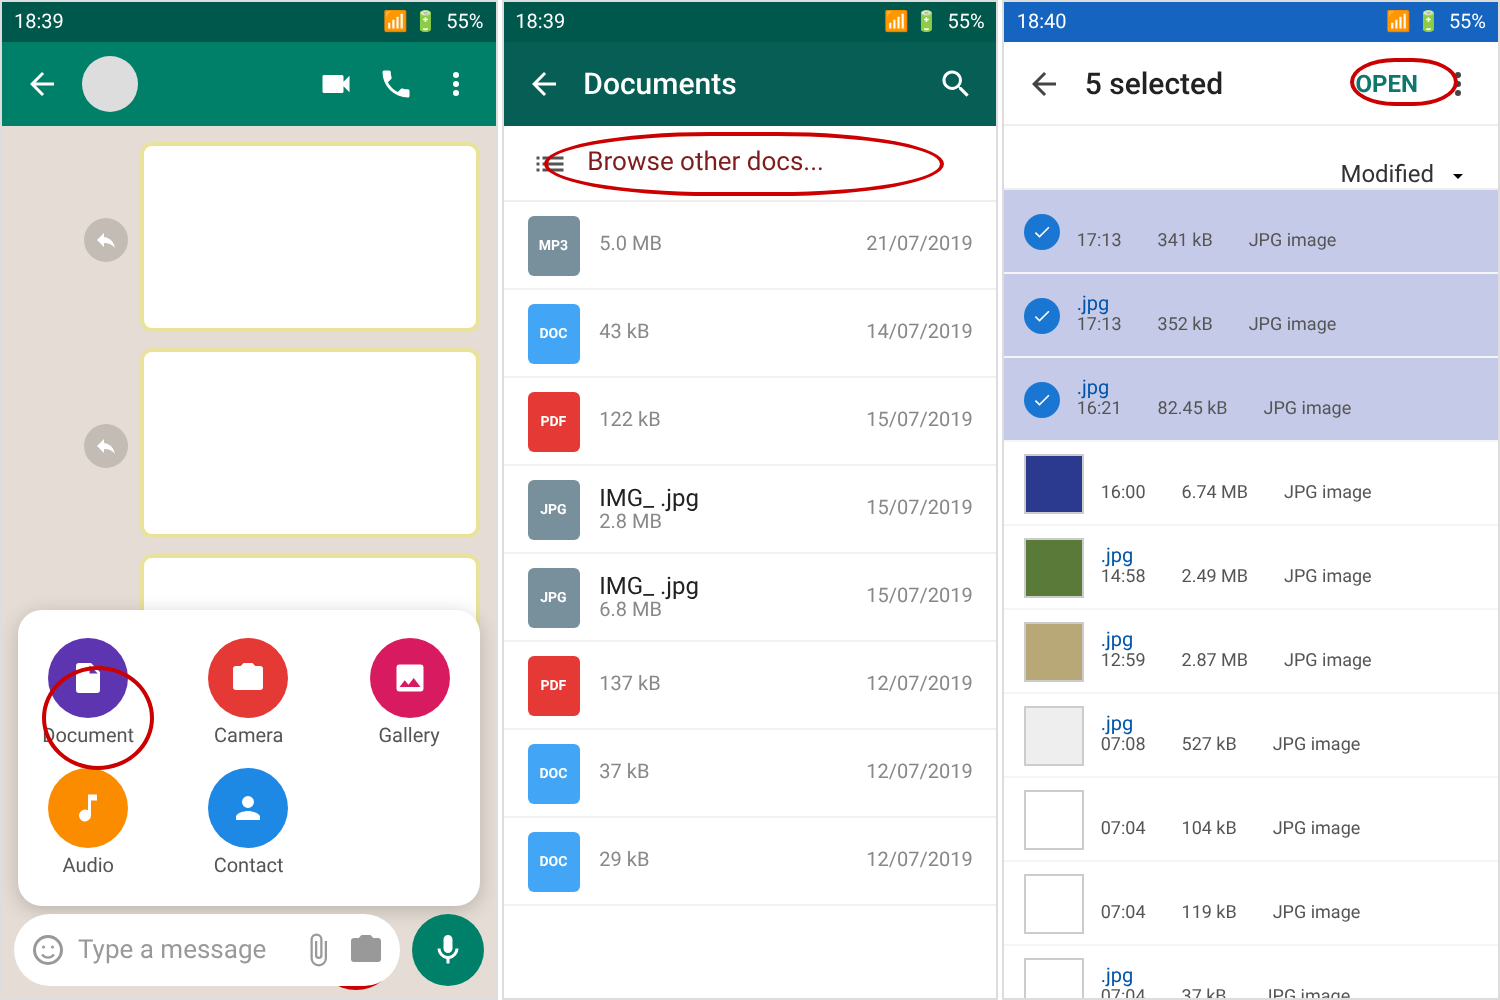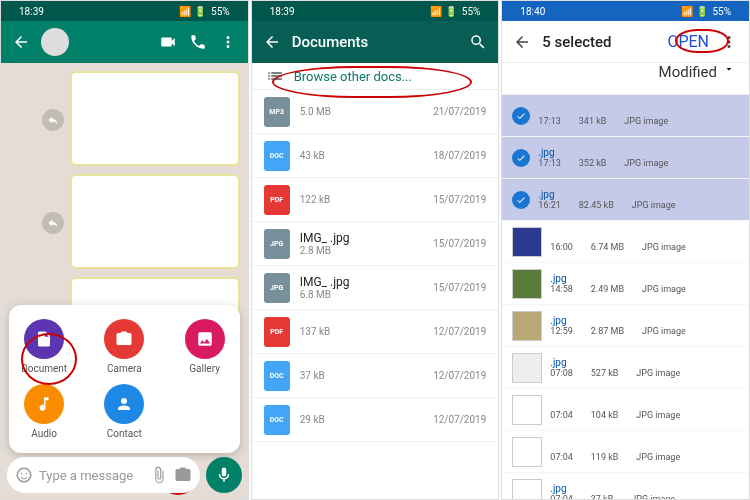--- a/index.html
+++ b/index.html
@@ -1,18 +1,18 @@
 <!DOCTYPE html>
 <html><head>
 <meta charset="utf-8">
 <style>
 *{box-sizing:border-box;margin:0;padding:0;font-family:Roboto,Arial,sans-serif}
 body{background:#fff;width:750px;height:500px;display:flex;gap:2px}
 .screen{width:249px;height:500px;background:#fff;border:1px solid #ddd;display:flex;flex-direction:column;overflow:hidden;position:relative}
-.statusbar{height:20px;background:#00574b;color:#fff;display:flex;align-items:center;justify-content:space-between;padding:0 18px;font-size:10px}
+.statusbar{height:20px;background:#00574b;color:#fff;display:flex;align-items:center;justify-content:space-between;padding:0 6px;font-size:10px}
 .statusbar.blue{background:#1565c0}
 .sb-right{display:flex;gap:4px;align-items:center}
 .header{height:42px;background:#008069;color:#fff;display:flex;align-items:center;padding:0 10px;gap:10px}
 .header.docs{background:#075e54}
 .header.files{background:#fff;color:#222;border-bottom:1px solid #eee}
 .avatar{width:28px;height:28px;border-radius:50%;background:#ddd}
 .hspace{flex:1}
 .hicon{width:20px;height:20px;display:flex;align-items:center;justify-content:center}
 .hicon svg{width:18px;height:18px;fill:#fff}
 .header.files .hicon svg{fill:#444}
@@ -28,41 +28,41 @@
 .aic{width:40px;height:40px;border-radius:50%;display:flex;align-items:center;justify-content:center}
 .aic svg{width:18px;height:18px;fill:#fff}
 .inputbar{height:44px;display:flex;align-items:center;gap:6px;padding:0 6px;background:transparent;position:absolute;bottom:2px;left:0;right:0}
 .msgbox{flex:1;height:36px;background:#fff;border-radius:18px;display:flex;align-items:center;padding:0 8px;gap:6px;color:#999;font-size:13px}
 .msgbox svg{width:18px;height:18px;fill:#999}
 .micbtn{width:36px;height:36px;border-radius:50%;background:#008069;display:flex;align-items:center;justify-content:center}
 .micbtn svg{width:18px;height:18px;fill:#fff}
 .circle-red{position:absolute;border:2px solid #c00;border-radius:50%;pointer-events:none}
 .oval-red{position:absolute;border:2px solid #c00;border-radius:50%/60%;pointer-events:none}
 
-.browse{height:27px;display:flex;align-items:center;gap:10px;padding:12px 14px;color:#0f766e;font-size:13px;border-bottom:1px solid #eee}
+.browse{height:38px;display:flex;align-items:center;gap:10px;padding:12px 14px;color:#7f1d1d;font-size:13px;border-bottom:1px solid #eee}
 .browse svg{width:18px;height:18px;fill:#555}
 .doclist{flex:1;overflow:hidden}
 .docrow{height:44px;display:flex;align-items:center;padding:0 12px;gap:10px;border-bottom:1px solid #f2f2f2;font-size:11px;color:#333}
 .docicon{width:26px;height:30px;border-radius:3px;color:#fff;font-size:7px;font-weight:700;display:flex;align-items:center;justify-content:center}
 .docmid{flex:1;display:flex;flex-direction:column}
 .docname{font-size:12px;color:#222}
 .docsize{font-size:10px;color:#888}
 .docdate{font-size:10px;color:#888}
 
-.modbar{height:32px;display:flex;align-items:flex-start;justify-content:flex-end;padding:0 14px;gap:6px;font-size:15px;color:#333;border-bottom:1px solid #eee}
+.modbar{height:32px;display:flex;align-items:flex-end;justify-content:flex-end;padding:0 14px;gap:6px;font-size:12px;color:#333;border-bottom:1px solid #eee}
 .filelist{flex:1;overflow:hidden}
 .filerow{height:42px;display:flex;align-items:center;padding:0 10px;gap:8px;font-size:10px;color:#333;border-bottom:1px solid #f5f5f5}
 .filerow.sel{background:#c5cae9}
 .check{width:18px;height:18px;border-radius:50%;background:#1976d2;display:flex;align-items:center;justify-content:center;flex-shrink:0}
 .check svg{width:10px;height:10px;fill:#fff}
 .thumb{width:30px;height:30px;background:#ddd;border:1px solid #ccc;flex-shrink:0}
 .fcol{display:flex;flex-direction:column;flex:1}
 .frow2{display:flex;gap:18px;font-size:9px;color:#555}
 .fname{font-size:10px;color:#05a;min-height:11px}
-.openbtn{color:#1d4ed8;font-size:16px;font-weight:400}
+.openbtn{color:#0f766e;font-size:12px;font-weight:700}
 </style>
 </head>
 <body>
 
 <div class="screen">
   <div class="statusbar">
     <span>18:39</span>
     <span class="sb-right">📶 🔋 <span>55%</span></span>
   </div>
   <div class="header">
@@ -217,21 +217,21 @@
           <span class="docsize">5.0 MB</span>
         </div>
         <span class="docdate">21/07/2019</span>
       </div>
       <div class="docrow">
         <div class="docicon" style="background:#42a5f5">DOC</div>
         <div class="docmid">
           <span class="docname"></span>
           <span class="docsize">43 kB</span>
         </div>
-        <span class="docdate">18/07/2019</span>
+        <span class="docdate">14/07/2019</span>
       </div>
       <div class="docrow">
         <div class="docicon" style="background:#e53935">PDF</div>
         <div class="docmid">
           <span class="docname"></span>
           <span class="docsize">122 kB</span>
         </div>
         <span class="docdate">15/07/2019</span>
       </div>
       <div class="docrow">

